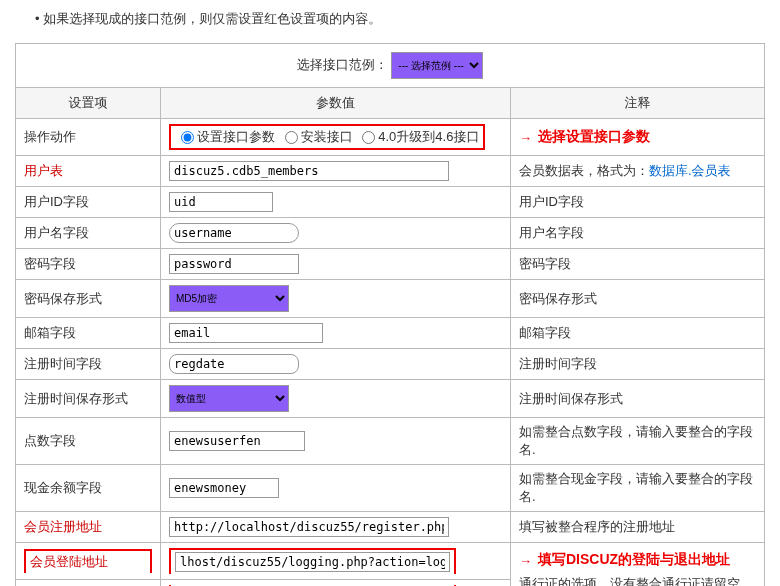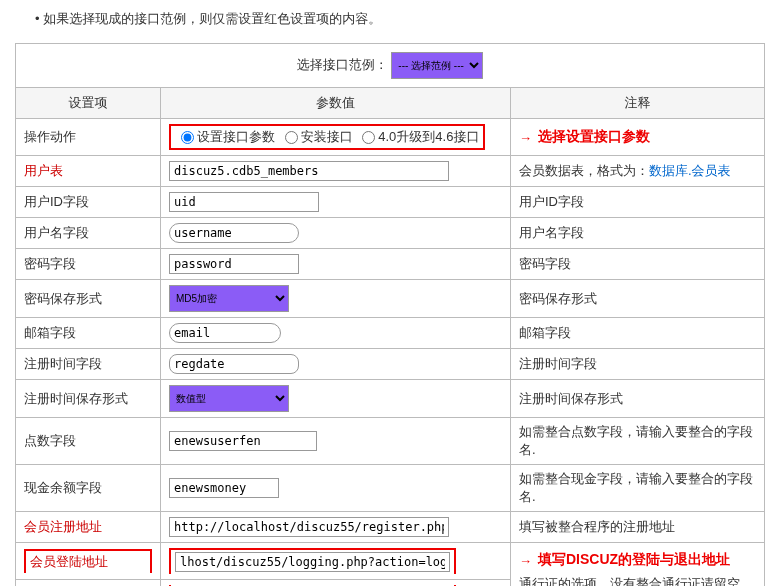--- a/index.html
+++ b/index.html
@@ -55,21 +55,21 @@
   </tr>
 
   <tr>
     <td class="red-text">用户表</td>
     <td><input type="text" style="width: 280px;" value="discuz5.cdb5_members"></td>
     <td><span>会员数据表，格式为：</span><span class="link">数据库.会员表</span></td>
   </tr>
 
   <tr>
     <td>用户ID字段</td>
-    <td><input type="text" style="width: 150px;" value="uid"></td>
+    <td><input type="text" style="width: 104px;" value="uid"></td>
     <td>用户ID字段</td>
   </tr>
 
   <tr>
     <td>用户名字段</td>
     <td><input type="text" style="width: 130px; border-radius: 10px;" value="username"></td>
     <td>用户名字段</td>
   </tr>
 
   <tr>
@@ -79,39 +79,39 @@
   </tr>
 
   <tr>
     <td>密码保存形式</td>
     <td><select style="width:120px"><option>MD5加密</option></select></td>
     <td>密码保存形式</td>
   </tr>
 
   <tr>
     <td>邮箱字段</td>
-    <td><input type="text" style="width: 112px; border-radius: 10px;" value="email"></td>
+    <td><input type="text" style="width: 154px;" value="email"></td>
     <td>邮箱字段</td>
   </tr>
 
   <tr>
     <td>注册时间字段</td>
     <td><input type="text" style="width: 130px; border-radius: 8px;" value="regdate"></td>
     <td>注册时间字段</td>
   </tr>
 
   <tr>
     <td>注册时间保存形式</td>
     <td><select style="width:120px"><option>数值型</option></select></td>
     <td>注册时间保存形式</td>
   </tr>
 
   <tr>
     <td>点数字段</td>
-    <td><input type="text" style="width: 148px;" value="enewsuserfen"></td>
+    <td><input type="text" style="width: 136px;" value="enewsuserfen"></td>
     <td>如需整合点数字段，请输入要整合的字段名.</td>
   </tr>
 
   <tr>
     <td>现金余额字段</td>
     <td><input type="text" style="width: 110px;" value="enewsmoney"></td>
     <td>如需整合现金字段，请输入要整合的字段名.</td>
   </tr>
 
   <tr>

